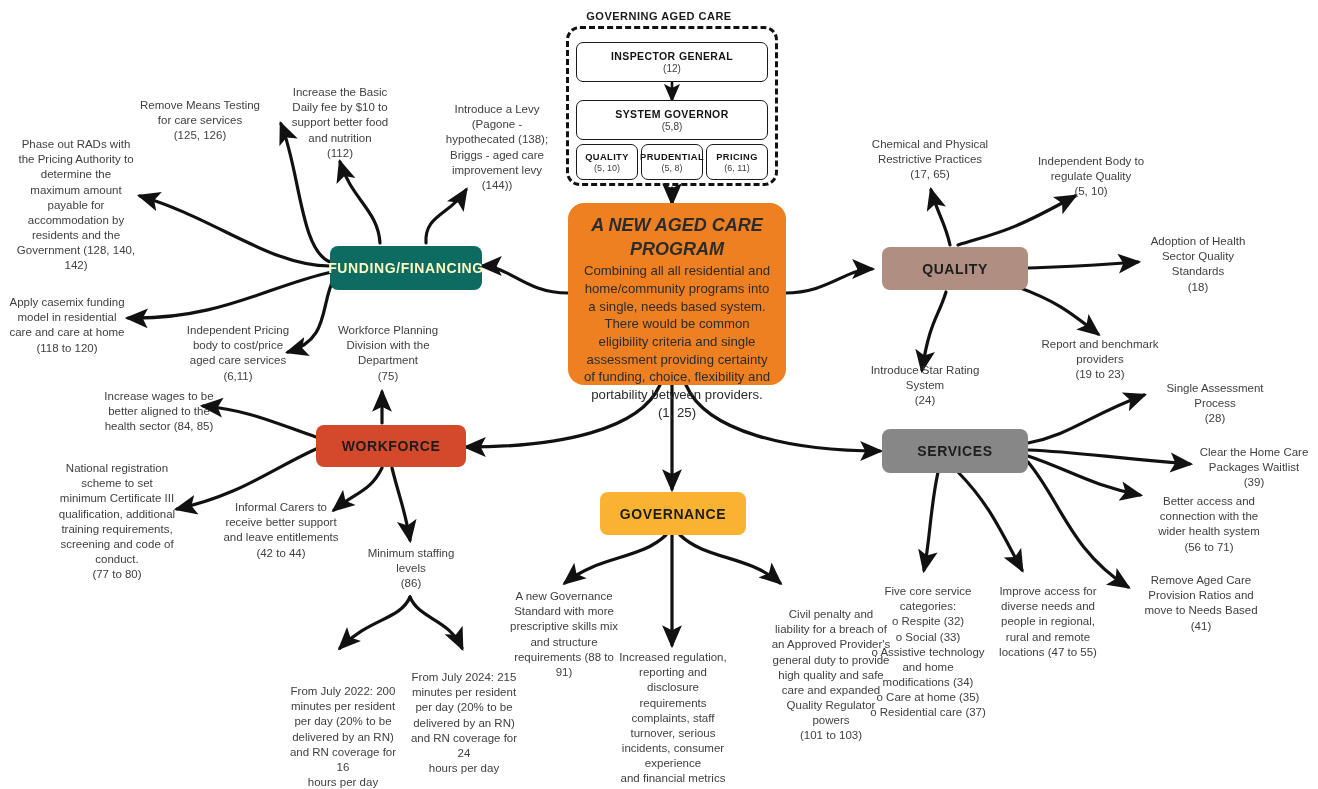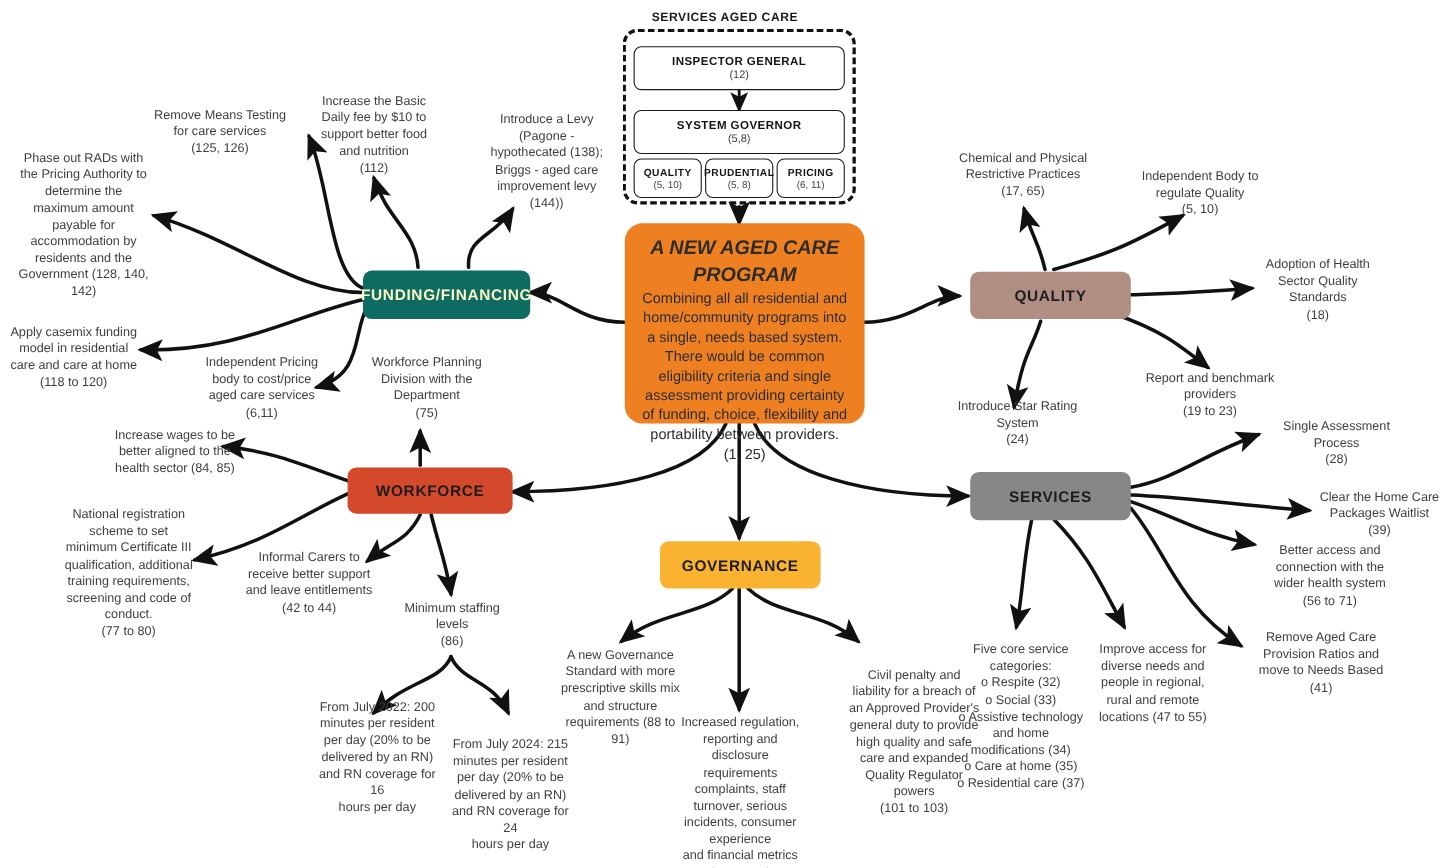--- a/index.html
+++ b/index.html
@@ -172,21 +172,21 @@
 
       <path d="M1028,443 C1070,435 1090,415 1144,395"></path>
       <path d="M1028,450 C1080,452 1110,458 1190,464"></path>
       <path d="M1028,456 C1070,470 1090,485 1140,495"></path>
       <path d="M1028,462 C1060,500 1070,550 1128,587"></path>
       <path d="M938,472 C930,510 930,540 924,570"></path>
       <path d="M958,472 C990,505 1000,530 1022,570"></path>
     </g>
   </svg>
 
-  <div class="gov-heading" style="left:0; top:10px;">SERVICES AGED CARE</div>
+  <div class="gov-heading" style="left:0; top:10px;">GOVERNING AGED CARE</div>
   <div class="gov-wrap" style="left:566px; top:26px; width:212px; height:160px;"></div>
 
   <div class="gov-box" style="left:576px; top:42px; width:192px; height:40px;">
     <span class="ttl">INSPECTOR GENERAL</span>
     <span class="ref">(12)</span>
   </div>
   <div class="gov-box" style="left:576px; top:100px; width:192px; height:40px;">
     <span class="ttl">SYSTEM GOVERNOR</span>
     <span class="ref">(5,8)</span>
   </div>
@@ -272,21 +272,21 @@
 screening and code of
 conduct.
 (77 to 80)</div>
   <div class="leaf" style="left:218px; top:500px; width:126px;">Informal Carers to
 receive better support
 and leave entitlements
 (42 to 44)</div>
   <div class="leaf" style="left:358px; top:546px; width:106px;">Minimum staffing
 levels
 (86)</div>
-  <div class="leaf" style="left:282px; top:636px; width:122px;">From July 2022: 200
+  <div class="leaf" style="left:282px; top:684px; width:122px;">From July 2022: 200
 minutes per resident
 per day (20% to be
 delivered by an RN)
 and RN coverage for 16
 hours per day</div>
   <div class="leaf" style="left:404px; top:670px; width:120px;">From July 2024: 215
 minutes per resident
 per day (20% to be
 delivered by an RN)
 and RN coverage for 24

